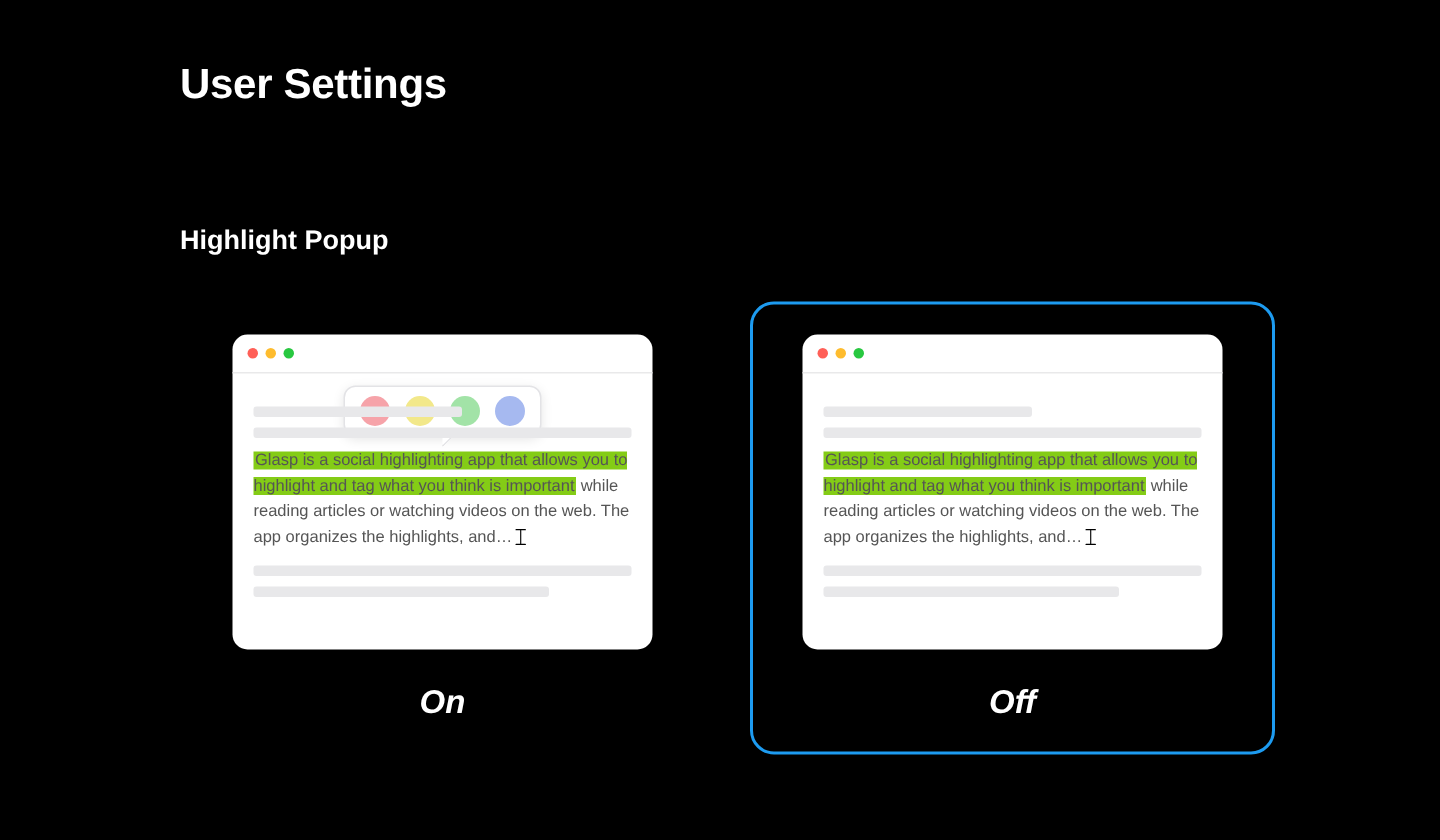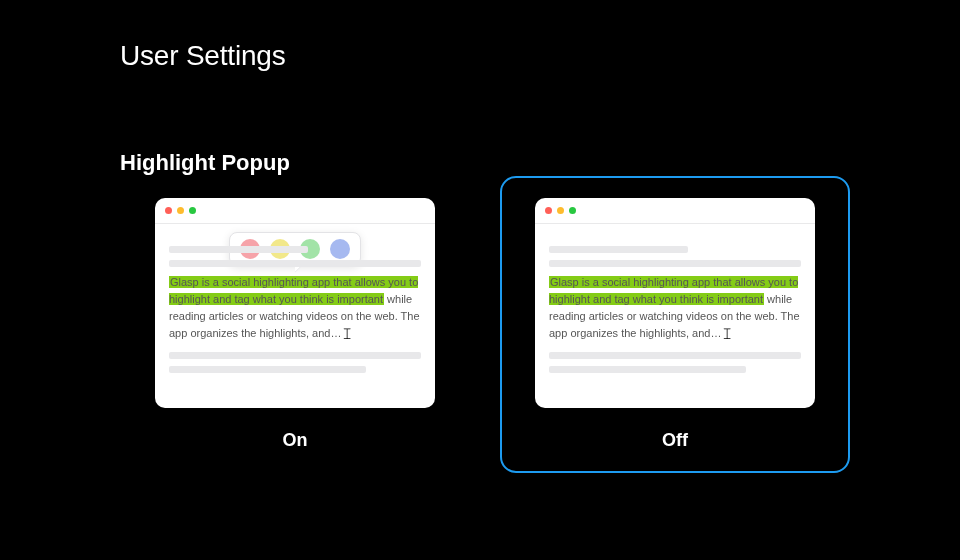--- a/index.html
+++ b/index.html
@@ -1,32 +1,32 @@
 <!DOCTYPE html>
 <html><head>
 <meta charset="utf-8">
 <style>
   * { box-sizing: border-box; margin: 0; padding: 0; }
   html, body { width: 960px; height: 560px; background: #000; font-family: -apple-system, BlinkMacSystemFont, "Segoe UI", Helvetica, Arial, sans-serif; color: #fff; overflow: hidden; }
   .page { padding: 40px 0 0 120px; }
-  .page-title { font-size: 28px; font-weight: 400; letter-spacing: -0.2px; margin-bottom: 78px; }
-  .section-title { font-size: 22px; font-weight: 800; }
+  .page-title { font-size: 28px; font-weight: 700; letter-spacing: -0.2px; margin-bottom: 78px; }
+  .section-title { font-size: 18px; font-weight: 800; margin-bottom: 30px; }
   .options-row { display: flex; gap: 30px; }
   .option-card {
     width: 350px;
     border: 2px solid transparent;
     border-radius: 16px;
     padding: 20px;
     cursor: pointer;
     display: flex;
     flex-direction: column;
     align-items: center;
   }
   .option-card.selected { border-color: #1d9bf0; }
-  .option-label { font-size: 18px; font-weight: 600; margin-top: 22px; }
+  .option-label { font-size: 22px; font-weight: 600; margin-top: 22px; font-style: italic; }
   
   .browser {
     width: 280px;
     height: 210px;
     background: #fff;
     border-radius: 10px;
     box-shadow: 0 2px 6px rgba(0,0,0,0.3);
     overflow: visible;
     position: relative;
   }

